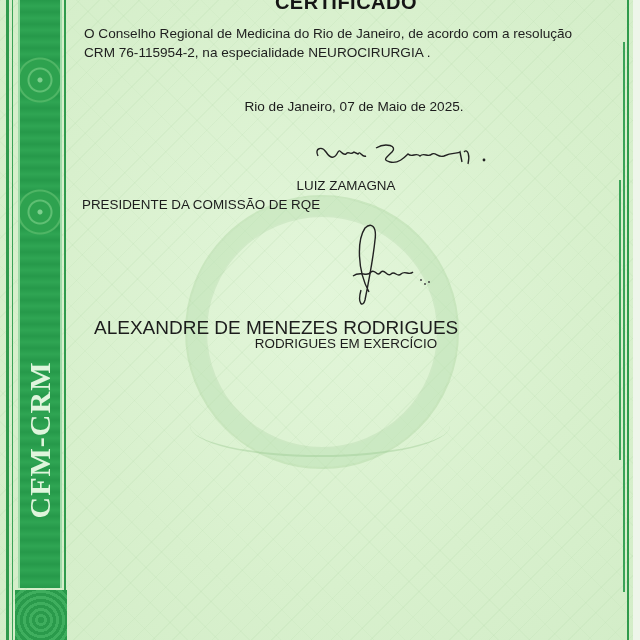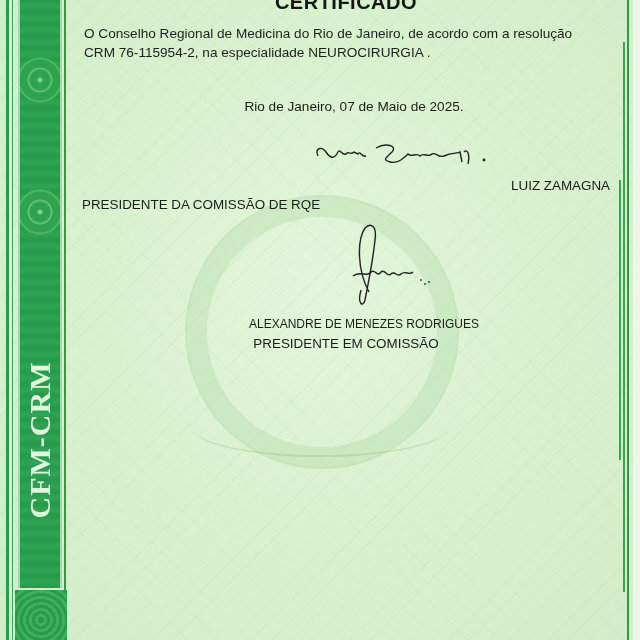--- a/index.html
+++ b/index.html
@@ -68,24 +68,24 @@
       position: absolute; left: 0; top: -9px; width: 528px; text-align: center;
       font-size: 20px; font-weight: bold; letter-spacing: 0.5px; color: #151515;
     }
     .body-text {
       position: absolute; left: 2px; top: 24px; width: 526px;
       font-size: 13.6px; line-height: 19px; text-align: justify; color: #1e1e1e;
     }
     .body-text span { display: block; white-space: nowrap; }
     .date { position: absolute; left: 8px; top: 99px; width: 528px; text-align: center; font-size: 13.6px; }
     .sig1 { position: absolute; left: 230px; top: 138px; width: 190px; height: 32px; }
-    .name1 { position: absolute; left: 0; top: 178px; width: 528px; text-align: right; font-size: 13.4px; }
+    .name1 { position: absolute; left: 0; top: 178px; width: 528px; text-align: center; font-size: 13.4px; }
     .role1 { position: absolute; left: 0; top: 197px; width: 528px; font-size: 13.4px; }
     .sig2 { position: absolute; left: 265px; top: 220px; width: 110px; height: 90px; }
-    .name2 { position: absolute; left: 18px; top: 317px; width: 528px; text-align: center; font-size: 12px; }
+    .name2 { position: absolute; left: 12px; top: 317px; width: 528px; font-size: 19px; }
     .role2 { position: absolute; left: 0; top: 336px; width: 528px; text-align: center; font-size: 13.4px; }
   </style>
 </head>
 <body>
 
 <div class="paper"></div>
 
 <div class="watermark"></div>
 <div class="watermark-ribbon"></div>
 
@@ -125,14 +125,14 @@
 
   <svg class="sig2" viewBox="0 0 110 90">
     <path d="M22 72 C10 50, 10 20, 18 8 C24 2, 30 6, 28 20 C26 40, 22 60, 18 80 C16 88, 10 84, 14 70" fill="none" stroke="#222" stroke-width="1.4"></path>
     <path d="M6 56 C14 50, 20 58, 24 52 C28 48, 30 58, 34 52 C38 48, 40 58, 44 54 C48 50, 50 58, 54 54 C58 50, 62 56, 66 52" fill="none" stroke="#222" stroke-width="1.4"></path>
     <circle cx="74" cy="60" r="1" fill="#444"></circle>
     <circle cx="78" cy="64" r="1" fill="#444"></circle>
     <circle cx="82" cy="62" r="1" fill="#444"></circle>
   </svg>
 
   <div class="name2">ALEXANDRE DE MENEZES RODRIGUES</div>
-  <div class="role2">PRESIDENTE EM COMISSÃO</div>
+  <div class="role2">RODRIGUES EM EXERCÍCIO</div>
 </div>
 
 </body></html>

